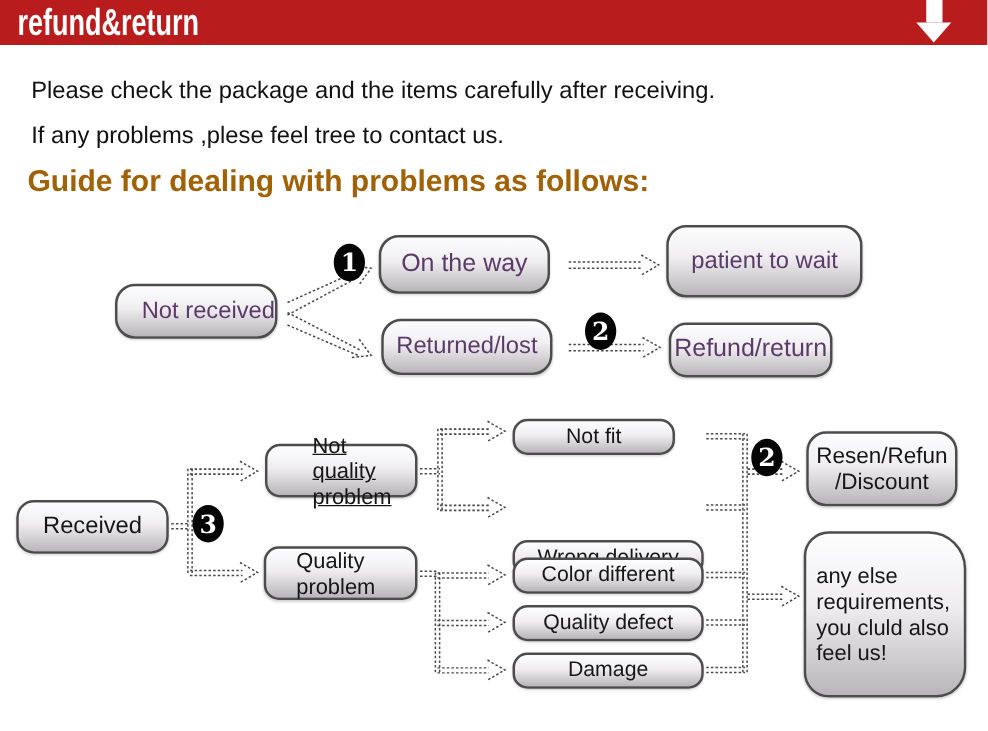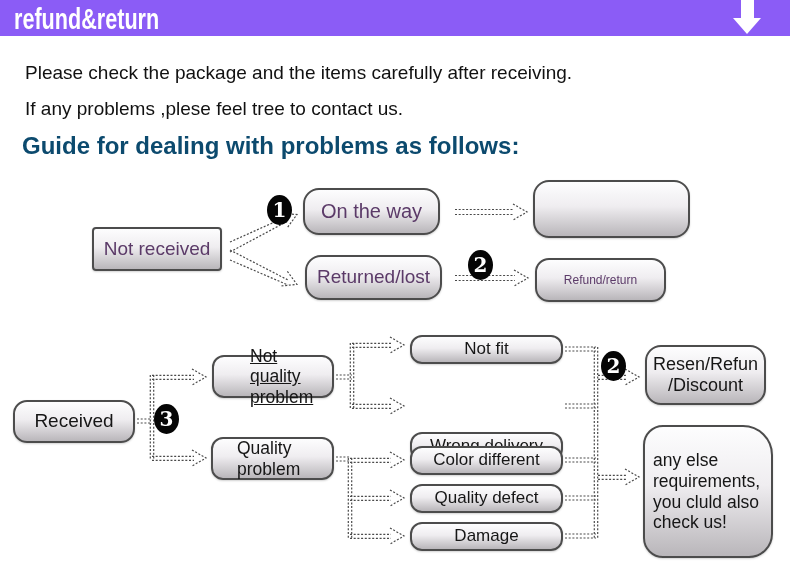--- a/index.html
+++ b/index.html
@@ -3,21 +3,21 @@
 <meta charset="utf-8">
 <style>
   html,body{margin:0;padding:0;}
   body{
     width:790px;height:585px;position:relative;overflow:hidden;
     background:#ffffff;
     font-family:"Liberation Sans","DejaVu Sans",sans-serif;
   }
   
   .topbar{
-    position:absolute;left:0;top:0;width:790px;height:36px;background:#8b5cf6;
+    position:absolute;left:0;top:0;width:790px;height:36px;background:#b91c1c;
   }
   .topbar-title{
     position:absolute;left:14px;top:0;height:36px;line-height:37px;
     color:#ffffff;font-size:30px;font-weight:bold;
     transform:scaleX(0.72);transform-origin:0 50%;
     white-space:nowrap;letter-spacing:0px;
   }
   .dl-arrow-shaft{
     position:absolute;left:741px;top:0;width:13px;height:18px;background:#ffffff;
   }
@@ -25,21 +25,21 @@
     position:absolute;left:733px;top:18px;width:0;height:0;
     border-left:14px solid transparent;border-right:14px solid transparent;
     border-top:16px solid #ffffff;
   }
   
   .intro-line{position:absolute;left:25px;color:#111111;font-size:19px;white-space:nowrap;}
   .intro-1{top:62px;}
   .intro-2{top:98px;}
   .guide-heading{
     position:absolute;left:22px;top:132px;font-size:24px;font-weight:bold;
-    color:#0c4a6e;white-space:nowrap;
+    color:#a16207;white-space:nowrap;
   }
   
   .node{
     position:absolute;box-sizing:border-box;
     border:2px solid #4c4c4c;
     background:linear-gradient(180deg,#fdfdfe 0%,#efedf0 45%,#b9b6ba 100%);
     display:flex;flex-direction:column;justify-content:center;
     color:#161616;box-shadow:0 1px 2px rgba(0,0,0,0.18);
   }
   .node.center{align-items:center;text-align:center;}
@@ -155,49 +155,50 @@
     <path class="wire" d="M625 369 L639 377 L625 385"></path>
   </g>
 
   <g>
     <line class="wire" x1="598" y1="475.3" x2="626" y2="475.3"></line>
     <line class="wire" x1="598" y1="479.3" x2="626" y2="479.3"></line>
     <path class="wire" d="M625 469 L639 477 L625 485"></path>
   </g>
 </svg>
 
-<div class="node center purple" style="left:92px;top:227px;width:130px;height:44px;border-radius:4px;font-size:19px;">
+<div class="node center purple" style="left:92px;top:227px;width:130px;height:44px;border-radius:16px;font-size:19px;align-items:flex-end;">
   <span class="ln">Not received</span>
 </div>
 <div class="node center purple" style="left:303px;top:188px;width:137px;height:47px;border-radius:16px;font-size:20px;">
   <span class="ln">On the way</span>
 </div>
 <div class="node center purple" style="left:305px;top:255px;width:137px;height:45px;border-radius:16px;font-size:19px;">
   <span class="ln">Returned/lost</span>
 </div>
 <div class="node purple" style="left:533px;top:180px;width:157px;height:58px;border-radius:16px;font-size:19px;padding-left:18px;">
-</div>
-<div class="node center purple" style="left:535px;top:258px;width:131px;height:44px;border-radius:14px;font-size:12px;">
+  <span class="ln">patient to wait</span>
+</div>
+<div class="node center purple" style="left:535px;top:258px;width:131px;height:44px;border-radius:14px;font-size:20px;">
   <span class="ln">Refund/return</span>
 </div>
 <div class="badge" style="left:267px;top:195px;">1</div>
 <div class="badge" style="left:468px;top:250px;">2</div>
 
 <div class="node center" style="left:13px;top:400px;width:122px;height:43px;border-radius:14px;font-size:19px;">
   <span class="ln">Received</span>
 </div>
 <div class="node" style="left:212px;top:355px;width:122px;height:43px;border-radius:12px;font-size:17.5px;padding-left:36px;text-decoration:underline;">
   <span class="ln">Not quality</span>
   <span class="ln">problem</span>
 </div>
 <div class="node" style="left:211px;top:437px;width:123px;height:43px;border-radius:12px;font-size:17.5px;padding-left:24px;">
   <span class="ln">Quality</span>
   <span class="ln">problem</span>
 </div>
-<div class="node center" style="left:410px;top:335px;width:153px;height:29px;border-radius:12px;font-size:17px;">
+<div class="node center" style="left:410px;top:335px;width:130px;height:29px;border-radius:12px;font-size:17px;">
   <span class="ln">Not fit</span>
 </div>
 <div class="node center" style="left:410px;top:392px;width:153px;height:29px;border-radius:12px;font-size:17px;margin-top:40px;">
   <span class="ln">Wrong delivery</span>
 </div>
 <div class="node center" style="left:410px;top:446px;width:153px;height:29px;border-radius:12px;font-size:17px;">
   <span class="ln">Color different</span>
 </div>
 <div class="node center" style="left:410px;top:484px;width:153px;height:29px;border-radius:12px;font-size:17px;">
   <span class="ln">Quality defect</span>
@@ -206,16 +207,16 @@
   <span class="ln">Damage</span>
 </div>
 <div class="node center" style="left:645px;top:345px;width:121px;height:60px;border-radius:16px;font-size:18px;">
   <span class="ln">Resen/Refun</span>
   <span class="ln">/Discount</span>
 </div>
 <div class="node" style="left:643px;top:425px;width:130px;height:133px;border-radius:20px 30px 24px 20px;font-size:17.5px;padding-left:8px;line-height:1.5;">
   <span class="ln">any else</span>
   <span class="ln">requirements,</span>
   <span class="ln">you cluld also</span>
-  <span class="ln">check us!</span>
+  <span class="ln">feel us!</span>
 </div>
 <div class="badge" style="left:154px;top:404px;">3</div>
 <div class="badge" style="left:601px;top:351px;">2</div>
 
 </body></html>

